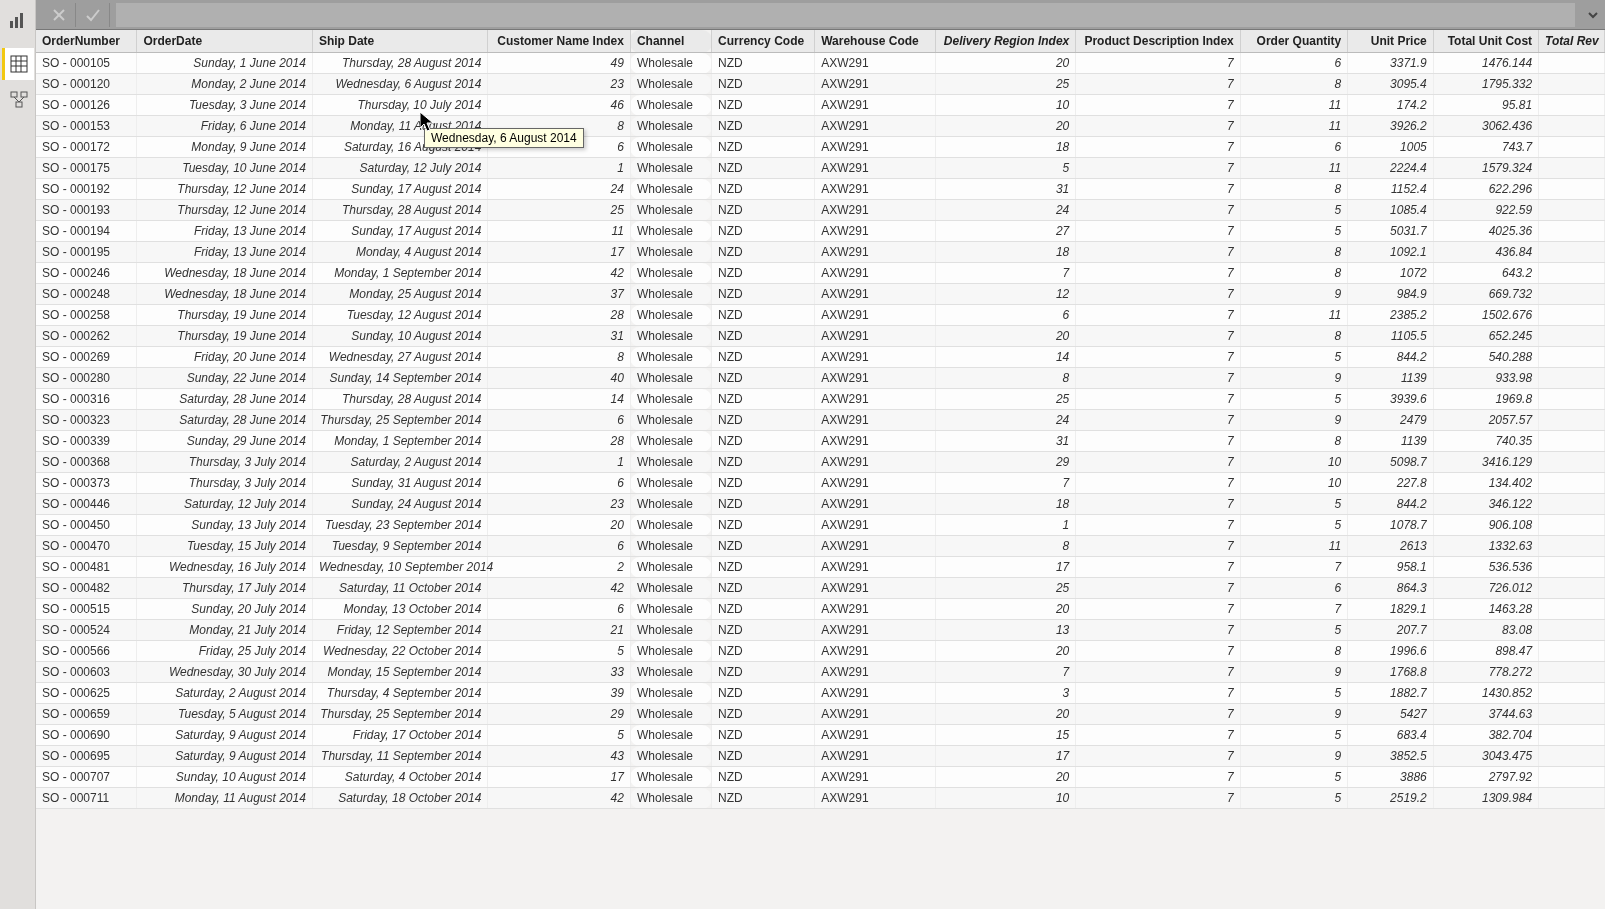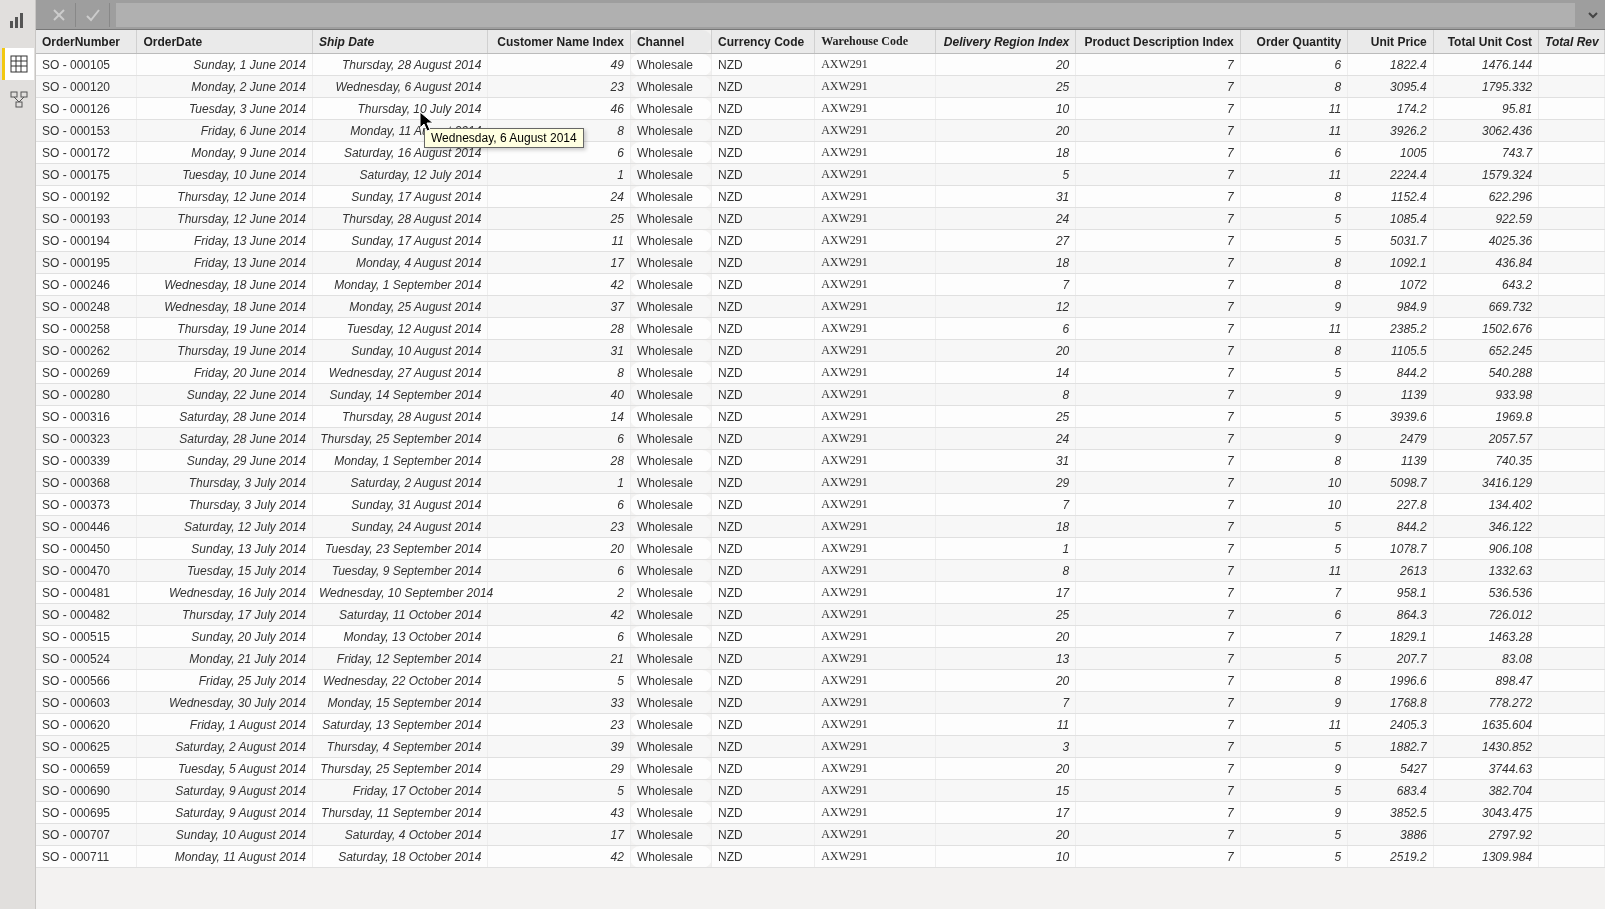--- a/index.html
+++ b/index.html
@@ -121,25 +121,25 @@
   }
   tbody td.num { text-align: right; font-style: italic;}
   tbody td.txt-left { text-align: left; font-style: normal;}
   tbody td.date { text-align: right; }
   thead th.num { text-align: right; }
   tbody tr:nth-child(even) td { background: #f7f7f7; }
   tbody tr:nth-child(odd) td { background: #fdfdfd; }
 
   .col-order   { width: 92px; }
   .col-odate   { width: 160px; }
-  .col-sdate   { width: 160px; font-style: italic; }
+  .col-sdate   { width: 160px; }
   .col-cidx    { width: 130px; }
   .col-chan    { width: 74px; border-radius: 10px; }
   .col-curr    { width: 94px; }
-  .col-wh      { width: 110px; font-family: Liberation Serif, serif; }
+  .col-wh      { width: 110px; }
   .col-drgn    { width: 128px; font-style: italic; }
   .col-pdesc   { width: 150px; }
   .col-oqty    { width: 98px; }
   .col-uprice  { width: 78px; }
   .col-tcost   { width: 96px; }
   .col-trev    { width: 60px; font-style: italic; }
 
   .tooltip {
     position: absolute;
     background: #ffffe1;
@@ -235,21 +235,21 @@
               <td class="col-order txt-left">SO - 000105</td>
               <td class="col-odate date">Sunday, 1 June 2014</td>
               <td class="col-sdate date">Thursday, 28 August 2014</td>
               <td class="col-cidx num">49</td>
               <td class="col-chan txt-left">Wholesale</td>
               <td class="col-curr txt-left">NZD</td>
               <td class="col-wh txt-left">AXW291</td>
               <td class="col-drgn num">20</td>
               <td class="col-pdesc num">7</td>
               <td class="col-oqty num">6</td>
-              <td class="col-uprice num">1822.4</td>
+              <td class="col-uprice num">3371.9</td>
               <td class="col-tcost num">1476.144</td>
               <td class="col-trev num"></td>
             </tr>
             <tr>
               <td class="col-order txt-left">SO - 000120</td>
               <td class="col-odate date">Monday, 2 June 2014</td>
               <td class="col-sdate date">Wednesday, 6 August 2014</td>
               <td class="col-cidx num">23</td>
               <td class="col-chan txt-left">Wholesale</td>
               <td class="col-curr txt-left">NZD</td>
@@ -672,35 +672,20 @@
               <td class="col-sdate date">Monday, 15 September 2014</td>
               <td class="col-cidx num">33</td>
               <td class="col-chan txt-left">Wholesale</td>
               <td class="col-curr txt-left">NZD</td>
               <td class="col-wh txt-left">AXW291</td>
               <td class="col-drgn num">7</td>
               <td class="col-pdesc num">7</td>
               <td class="col-oqty num">9</td>
               <td class="col-uprice num">1768.8</td>
               <td class="col-tcost num">778.272</td>
-              <td class="col-trev num"></td>
-            </tr>
-            <tr>
-              <td class="col-order txt-left">SO - 000620</td>
-              <td class="col-odate date">Friday, 1 August 2014</td>
-              <td class="col-sdate date">Saturday, 13 September 2014</td>
-              <td class="col-cidx num">23</td>
-              <td class="col-chan txt-left">Wholesale</td>
-              <td class="col-curr txt-left">NZD</td>
-              <td class="col-wh txt-left">AXW291</td>
-              <td class="col-drgn num">11</td>
-              <td class="col-pdesc num">7</td>
-              <td class="col-oqty num">11</td>
-              <td class="col-uprice num">2405.3</td>
-              <td class="col-tcost num">1635.604</td>
               <td class="col-trev num"></td>
             </tr>
             <tr>
               <td class="col-order txt-left">SO - 000625</td>
               <td class="col-odate date">Saturday, 2 August 2014</td>
               <td class="col-sdate date">Thursday, 4 September 2014</td>
               <td class="col-cidx num">39</td>
               <td class="col-chan txt-left">Wholesale</td>
               <td class="col-curr txt-left">NZD</td>
               <td class="col-wh txt-left">AXW291</td>

